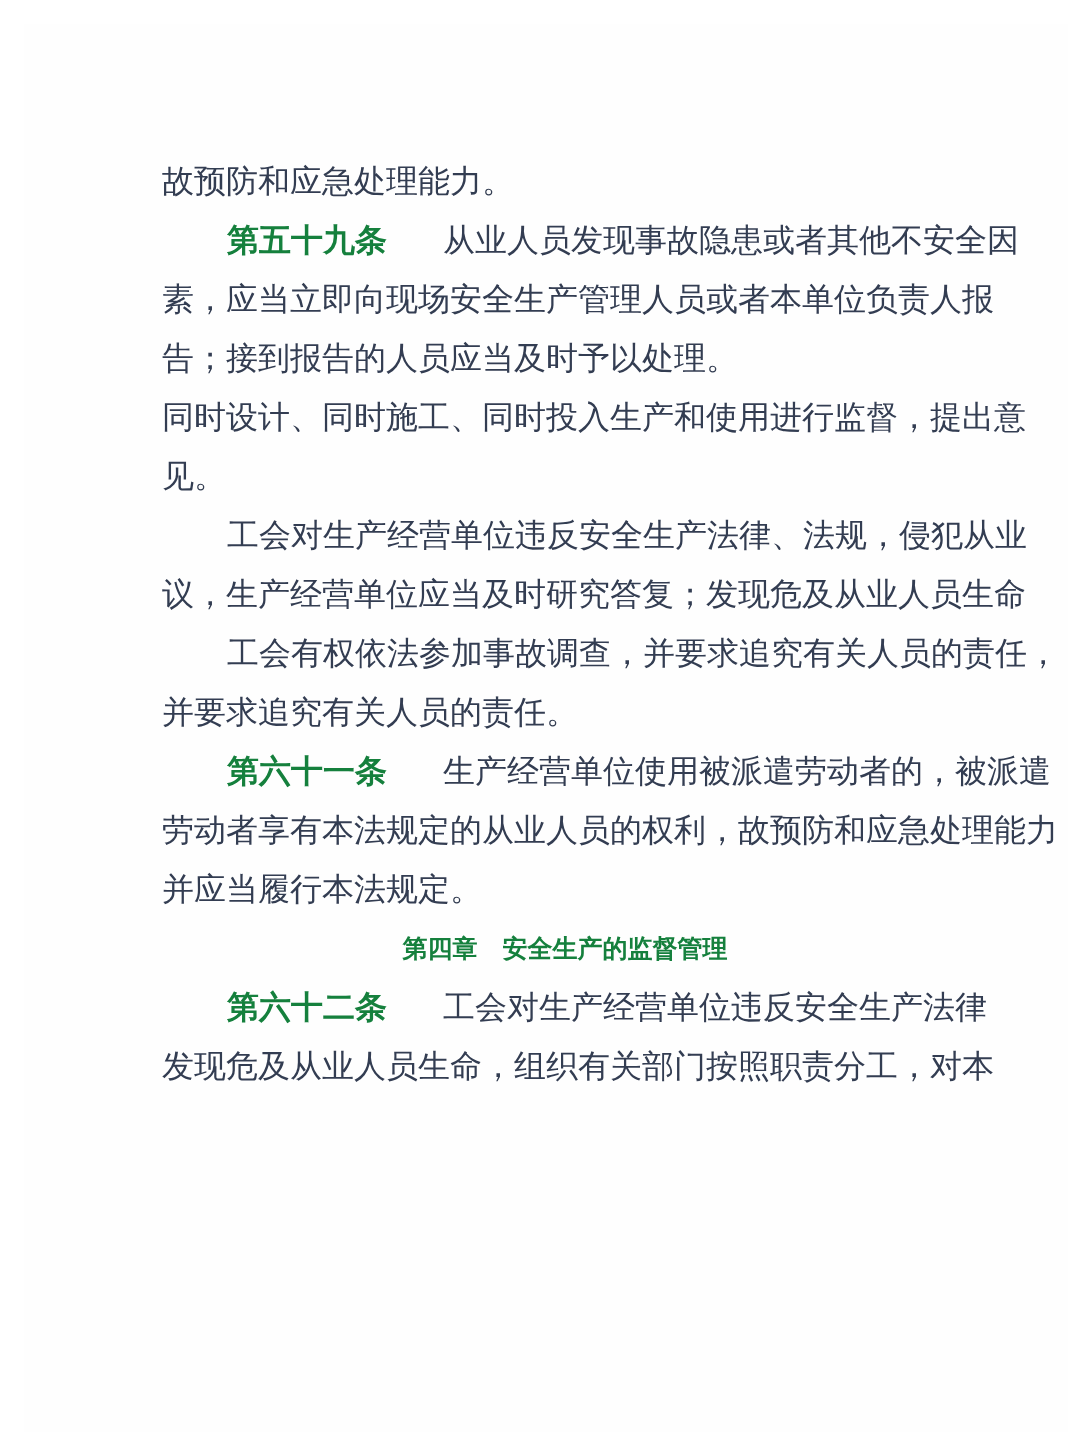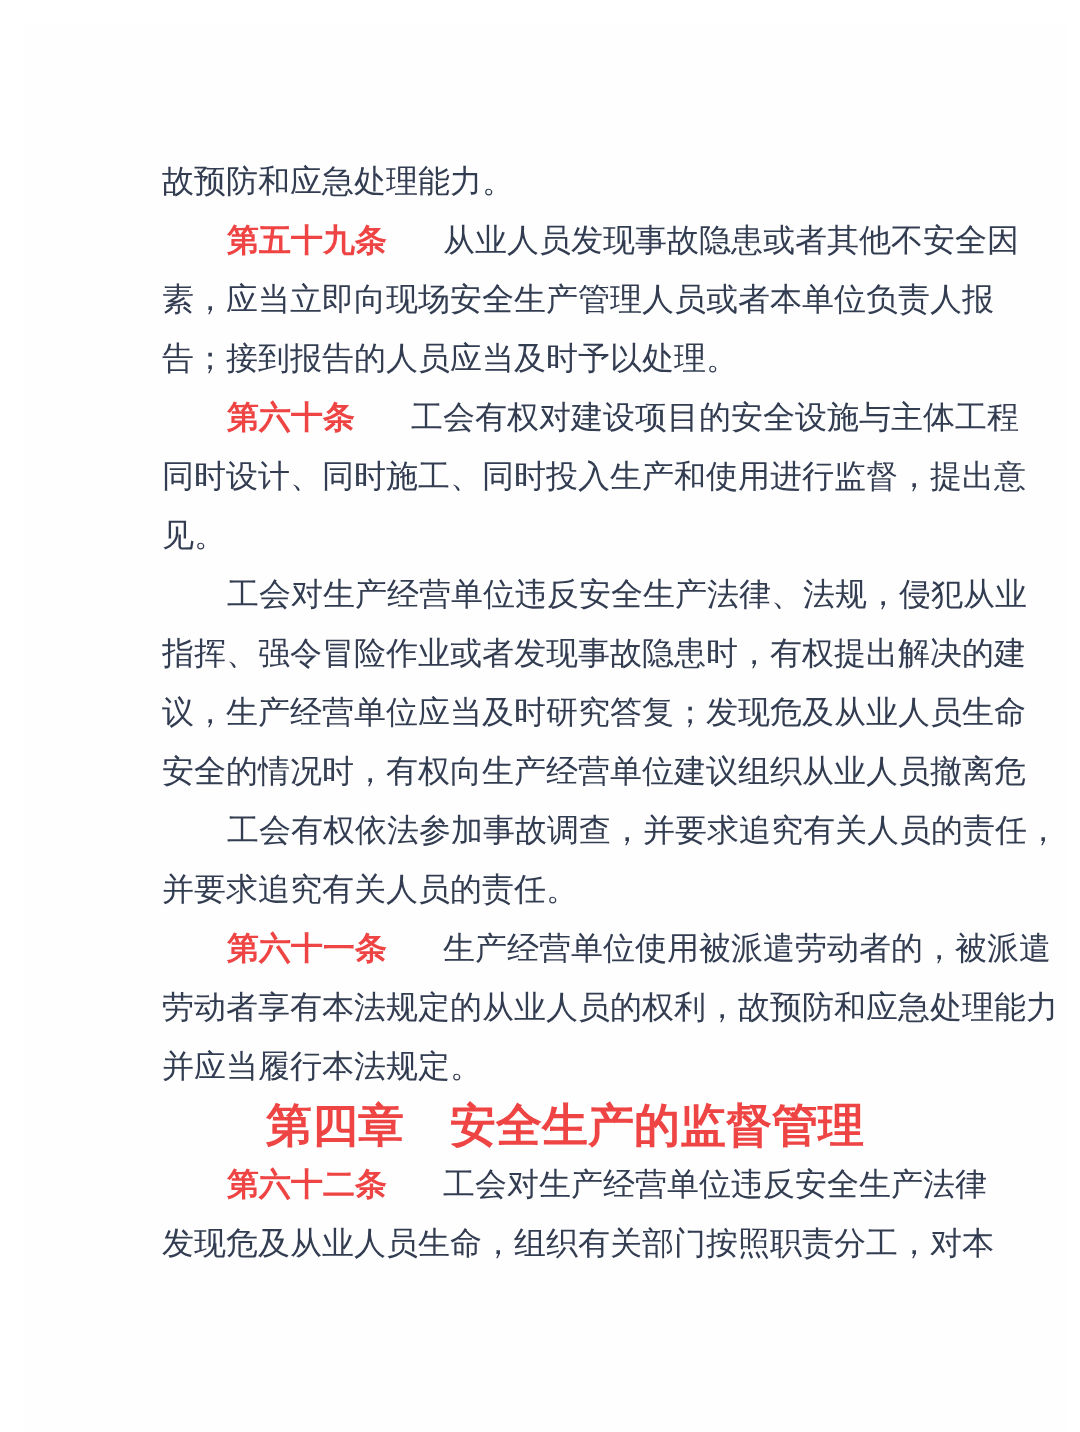--- a/index.html
+++ b/index.html
@@ -29,56 +29,53 @@
     text-justify: inter-character;
   }
   .line.pend {
     text-align: left;
     text-align-last: left;
   }
   .line.pindent { text-indent: 65px; }
   .art {
     font-family: "Liberation Sans", "DejaVu Sans", sans-serif;
     font-weight: 700;
-    color: #ef4444;
+    color: #15803d;
   }
   .line.chapter {
     text-align: center;
     text-align-last: center;
-    font-size: 46px;
+    font-size: 25px;
   }
 </style>
 </head>
 <body>
 
 <div class="page">
   <div class="content">
 
     <div class="line pend"><span>故预防和应急处理能力。</span></div>
 
     <div class="line pfull pindent"><span class="art">第五十九条</span><span>　从业人员发现事故隐患或者其他不安全因</span></div>
 
     <div class="line pfull"><span>素，应当立即向现场安全生产管理人员或者本单位负责人报</span></div>
 
     <div class="line pend"><span>告；接到报告的人员应当及时予以处理。</span></div>
 
-    <div class="line pfull pindent"><span class="art">第六十条</span><span>　工会有权对建设项目的安全设施与主体工程</span></div>
 
     <div class="line pfull"><span>同时设计、同时施工、同时投入生产和使用进行监督，提出意</span></div>
 
     <div class="line pend"><span>见。</span></div>
 
     <div class="line pfull pindent"><span>工会对生产经营单位违反安全生产法律、法规，侵犯从业</span></div>
 
 
-    <div class="line pfull"><span>指挥、强令冒险作业或者发现事故隐患时，有权提出解决的建</span></div>
 
     <div class="line pfull"><span>议，生产经营单位应当及时研究答复；发现危及从业人员生命</span></div>
 
-    <div class="line pfull"><span>安全的情况时，有权向生产经营单位建议组织从业人员撤离危</span></div>
 
 
     <div class="line pfull pindent"><span>工会有权依法参加事故调查，并要求追究有关人员的责任，</span></div>
 
     <div class="line pend"><span>并要求追究有关人员的责任。</span></div>
 
     <div class="line pfull pindent"><span class="art">第六十一条</span><span>　生产经营单位使用被派遣劳动者的，被派遣</span></div>
 
     <div class="line pfull"><span>劳动者享有本法规定的从业人员的权利，故预防和应急处理能力</span></div>
 

